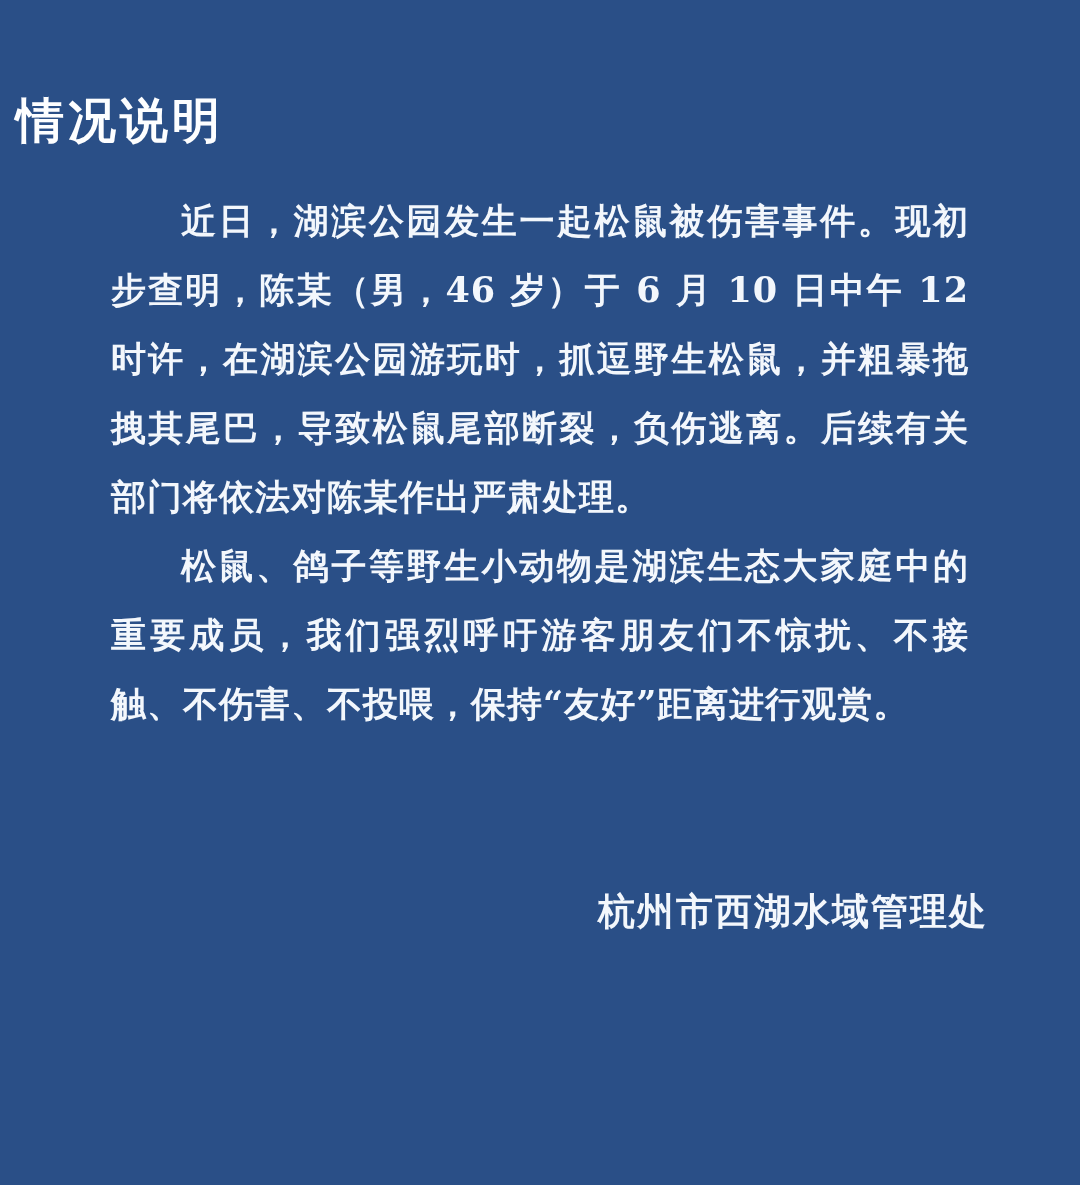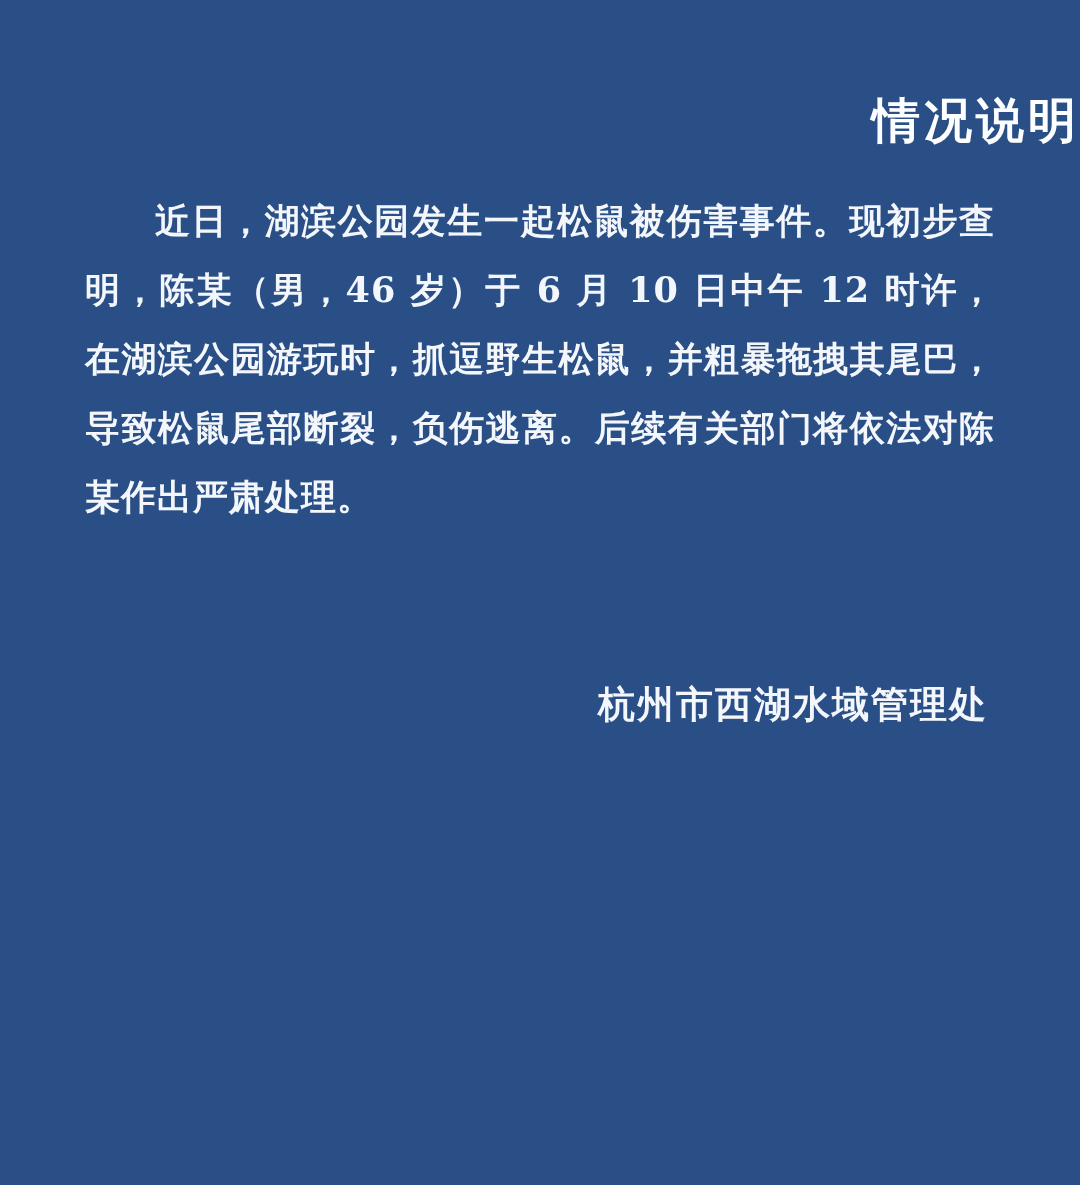--- a/index.html
+++ b/index.html
@@ -15,31 +15,31 @@
   .page {
     position: relative;
     width: 1080px;
     height: 1185px;
     background: var(--bg);
     color: var(--ink);
     overflow: hidden;
   }
   .title {
     padding-top: 92px;
-    text-align: right;
+    text-align: left;
     font-size: 48px;
     line-height: 1.2;
     font-weight: bold;
     letter-spacing: 4px;
     color: #FDFEFF;
     padding-left: 16px;
   }
   .body {
     margin-top: 36px;
-    padding: 0 85px;
+    padding: 0 111px;
   }
   .para {
     font-size: 35px;
     line-height: 69px;
     font-weight: 600;
     text-align: justify;
     text-indent: 2em;
     word-break: break-all;
     letter-spacing: 1px;
   }
@@ -59,18 +59,19 @@
   }
 </style>
 </head>
 <body>
 
 <div class="page">
   <h1 class="title">情况说明</h1>
 
   <div class="body">
     <p class="para">近日，湖滨公园发生一起松鼠被伤害事件。现初步查明，陈某（男，46 岁）于 6 月 10 日中午 12 时许，在湖滨公园游玩时，抓逗野生松鼠，并粗暴拖拽其尾巴，导致松鼠尾部断裂，负伤逃离。后续有关部门将依法对陈某作出严肃处理。</p>
+    <p class="para">松鼠、鸽子等野生小动物是湖滨生态大家庭中的重要成员，我们强烈呼吁游客朋友们不惊扰、不接触、不伤害、不投喂，保持“友好”距离进行观赏。</p>
   </div>
 
   <div class="sign-block">
     <div class="sign-line">杭州市西湖水域管理处</div>
   </div>
 </div>
 
 </body></html>

